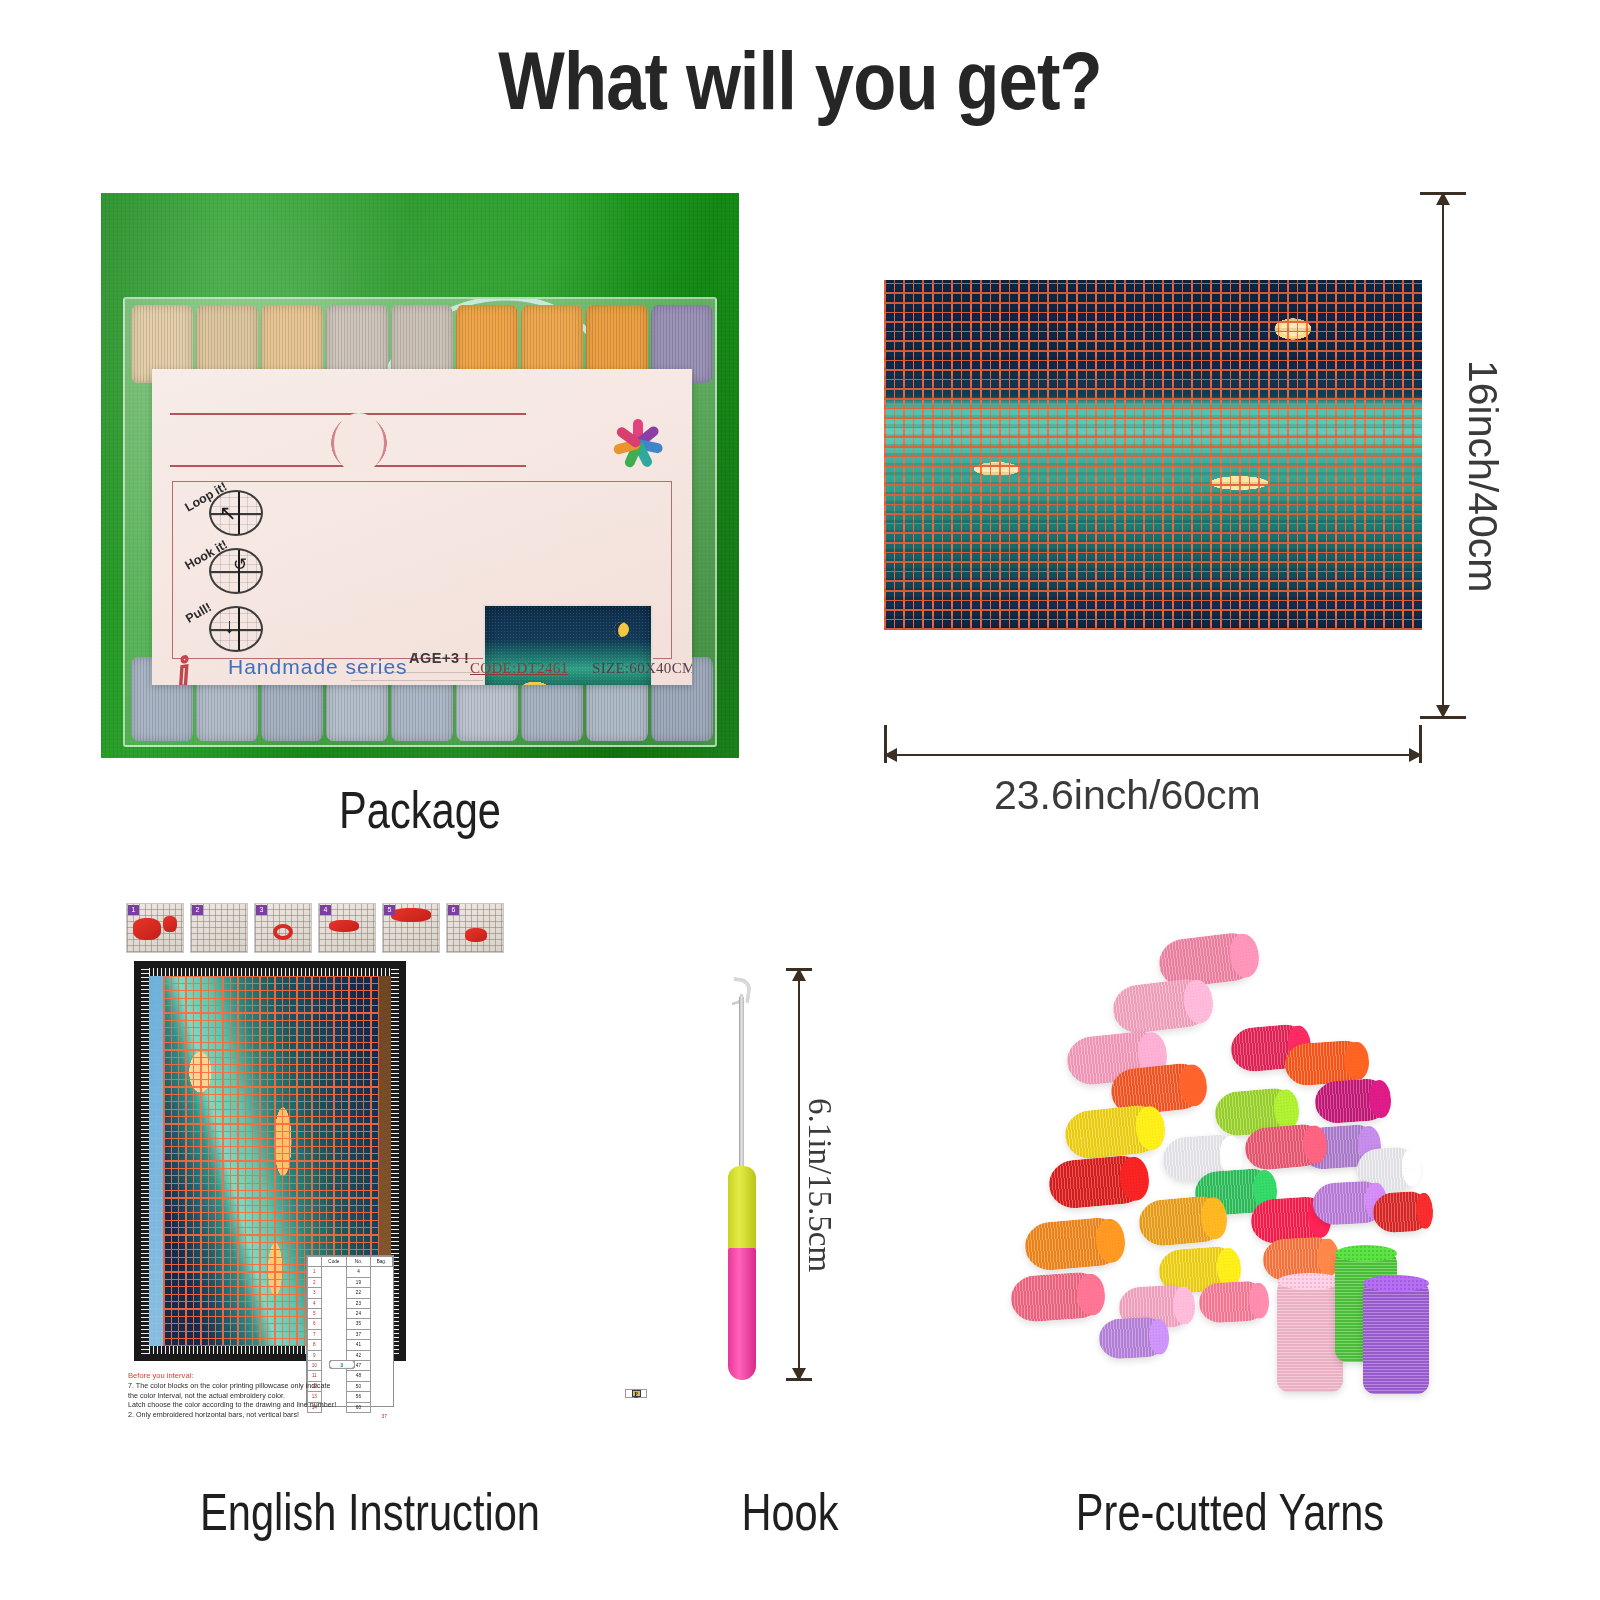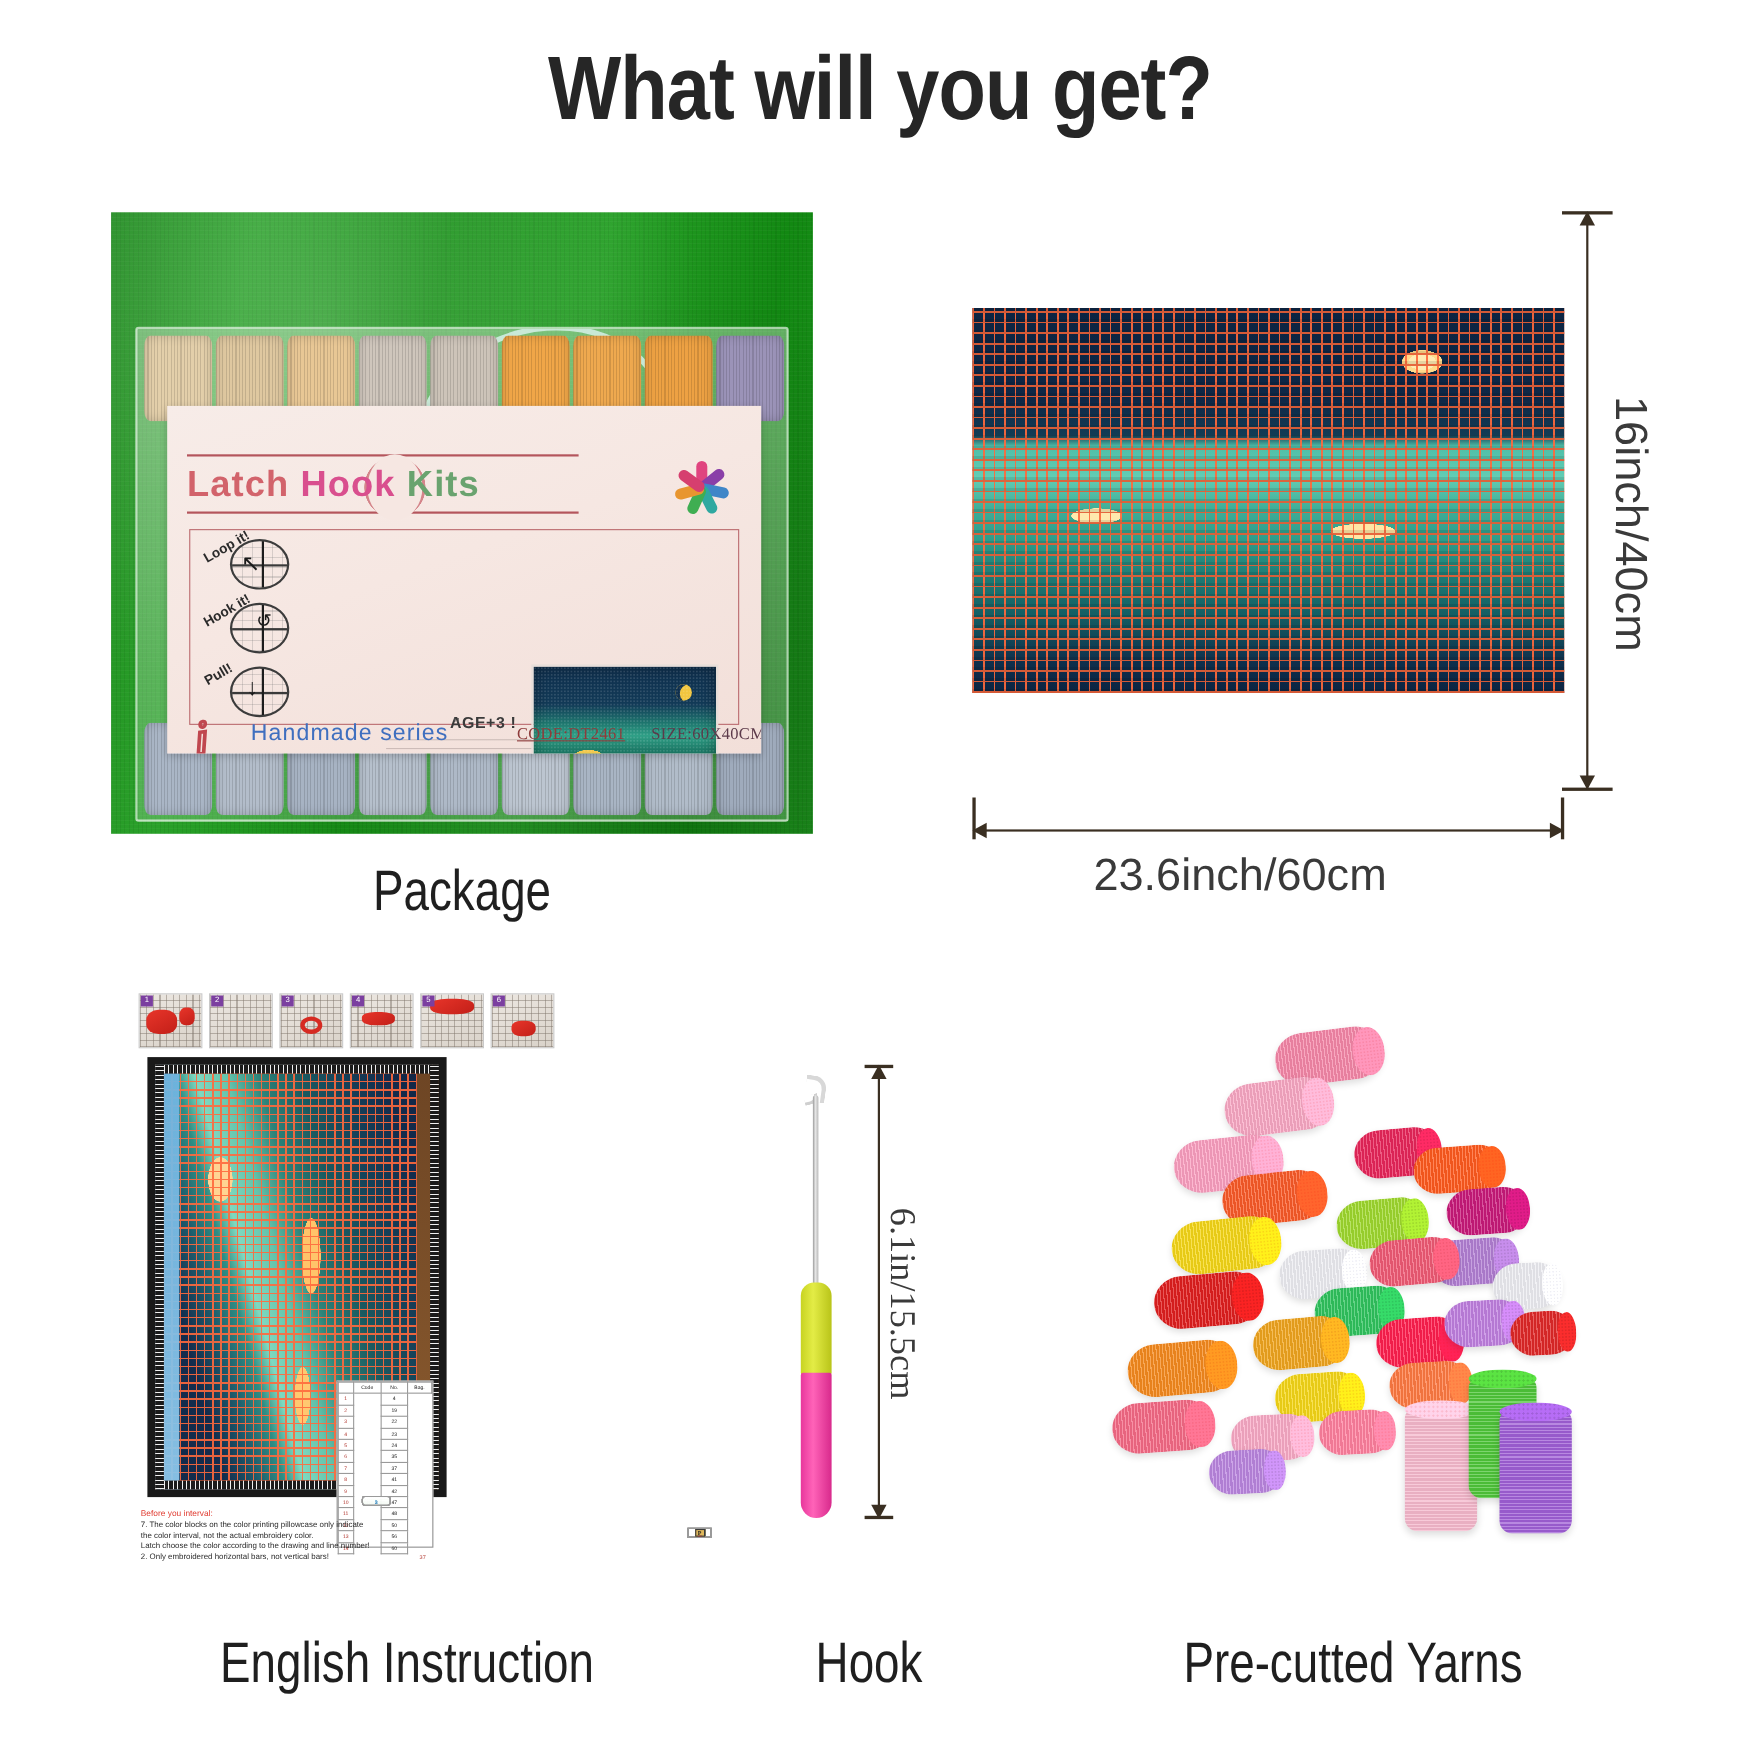--- a/index.html
+++ b/index.html
@@ -373,27 +373,20 @@
         <div class="yr" style="background-color:#b1bcc9"></div>
         <div class="yr" style="background-color:#9fabbc"></div>
       </div>
 
       <div class="label-card">
         <div class="hdr-rule" style="top:44px"></div>
         <div class="hdr-rule" style="top:96px"></div>
         <div class="scallop"></div>
         <div class="scallop-in"></div>
 
-        <div class="brand-row">
-          <span class="brand">
-            <span class="w1">Latch</span>
-            <span class="w2">Hook</span>
-            <span class="w3">Kits</span>
-          </span>
-        </div>
 
         <div class="logo">
           <div class="petal" style="background:#e0447f; transform:rotate(0deg)"></div>
           <div class="petal" style="background:#8a3fa8; transform:rotate(51deg)"></div>
           <div class="petal" style="background:#3f86c8; transform:rotate(102deg)"></div>
           <div class="petal" style="background:#2fa8a0; transform:rotate(153deg)"></div>
           <div class="petal" style="background:#3fae52; transform:rotate(204deg)"></div>
           <div class="petal" style="background:#e8952f; transform:rotate(255deg)"></div>
           <div class="petal" style="background:#d63f6f; transform:rotate(306deg)"></div>
         </div>

